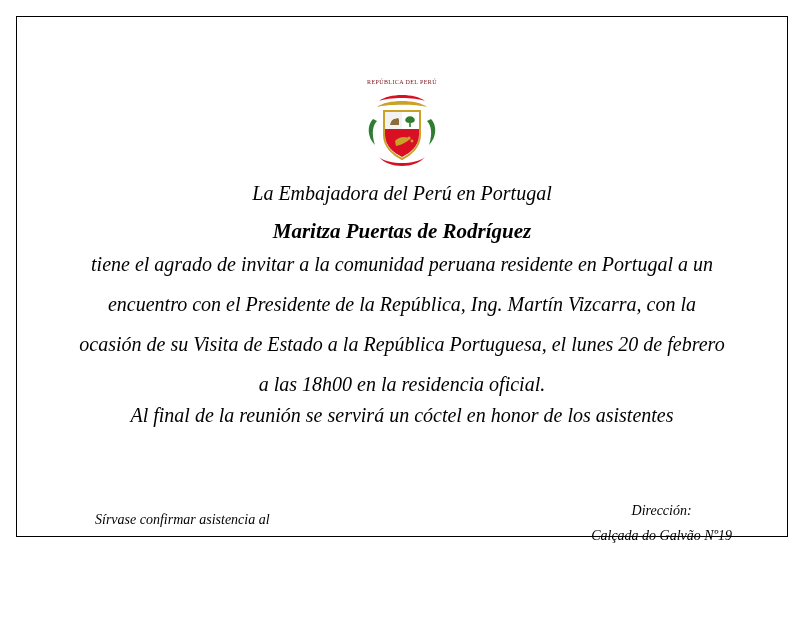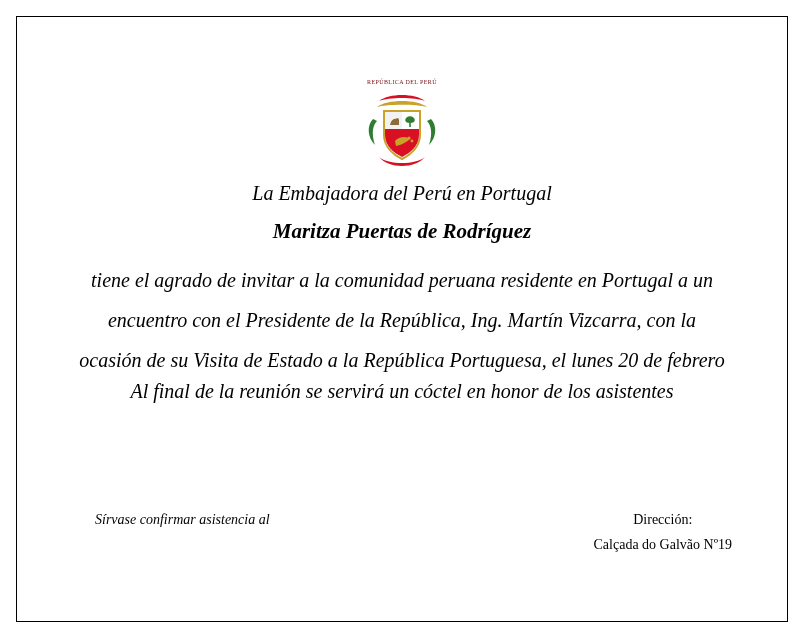--- a/index.html
+++ b/index.html
@@ -12,21 +12,21 @@
     height: 633px;
     font-family: "Liberation Serif", serif;
     color: #000000;
     overflow: hidden;
   }
   .invitation-card {
     position: absolute;
     left: 16px;
     top: 16px;
     width: 772px;
-    height: 606px;
+    height: 521px;
     border: 1px solid #000000;
     box-sizing: border-box;
     background: #ffffff;
   }
   .crest-wrap {
     position: absolute;
     left: 0;
     right: 0;
     top: 62px;
     display: flex;
@@ -64,21 +64,20 @@
   }
   .line-1 {
     font-size: 20px;
     font-style: italic;
     margin-bottom: 14px;
   }
   .line-2 {
     font-size: 21px;
     font-style: italic;
     font-weight: bold;
-    margin-bottom: 16px;
   }
   .para {
     font-size: 20px;
     font-style: italic;
     line-height: 40px;
   }
   .para-closing {
     font-size: 20px;
     font-style: italic;
     margin-top: 0;
@@ -96,22 +95,23 @@
     left: 78px;
     top: 20px;
     font-size: 14px;
     font-style: italic;
     line-height: 25px;
     text-align: center;
   }
   .footer-right {
     position: absolute;
     right: 55px;
-    top: 20px;
+    top: 11px;
     font-size: 14px;
+    font-style: italic;
     line-height: 25px;
     text-align: center;
   }
 </style>
 </head>
 <body>
 
 <div class="invitation-card">
 
   <div class="crest-wrap">
@@ -142,20 +142,21 @@
       </svg>
     </div>
   </div>
 
   <div class="body-text">
     <div class="line-1">La Embajadora del Perú en Portugal</div>
     <div class="line-2">Maritza Puertas de Rodríguez</div>
     <div class="para">tiene el agrado de invitar a la comunidad peruana residente en Portugal a un</div>
     <div class="para">encuentro con el Presidente  de la República, Ing. Martín Vizcarra, con la</div>
     <div class="para">ocasión de su Visita de Estado a la República Portuguesa, el lunes 20 de febrero</div>
+    <div class="para">a las 18h00 en la residencia oficial.</div>
     <div class="para-closing">Al final de la reunión se servirá un cóctel en honor de los asistentes</div>
   </div>
 
   <div class="footer">
     <div class="footer-left">
       <div>Sírvase confirmar asistencia al</div>
     </div>
     <div class="footer-right">
       <div>Dirección:</div>
       <div>Calçada do Galvão Nº19</div>

